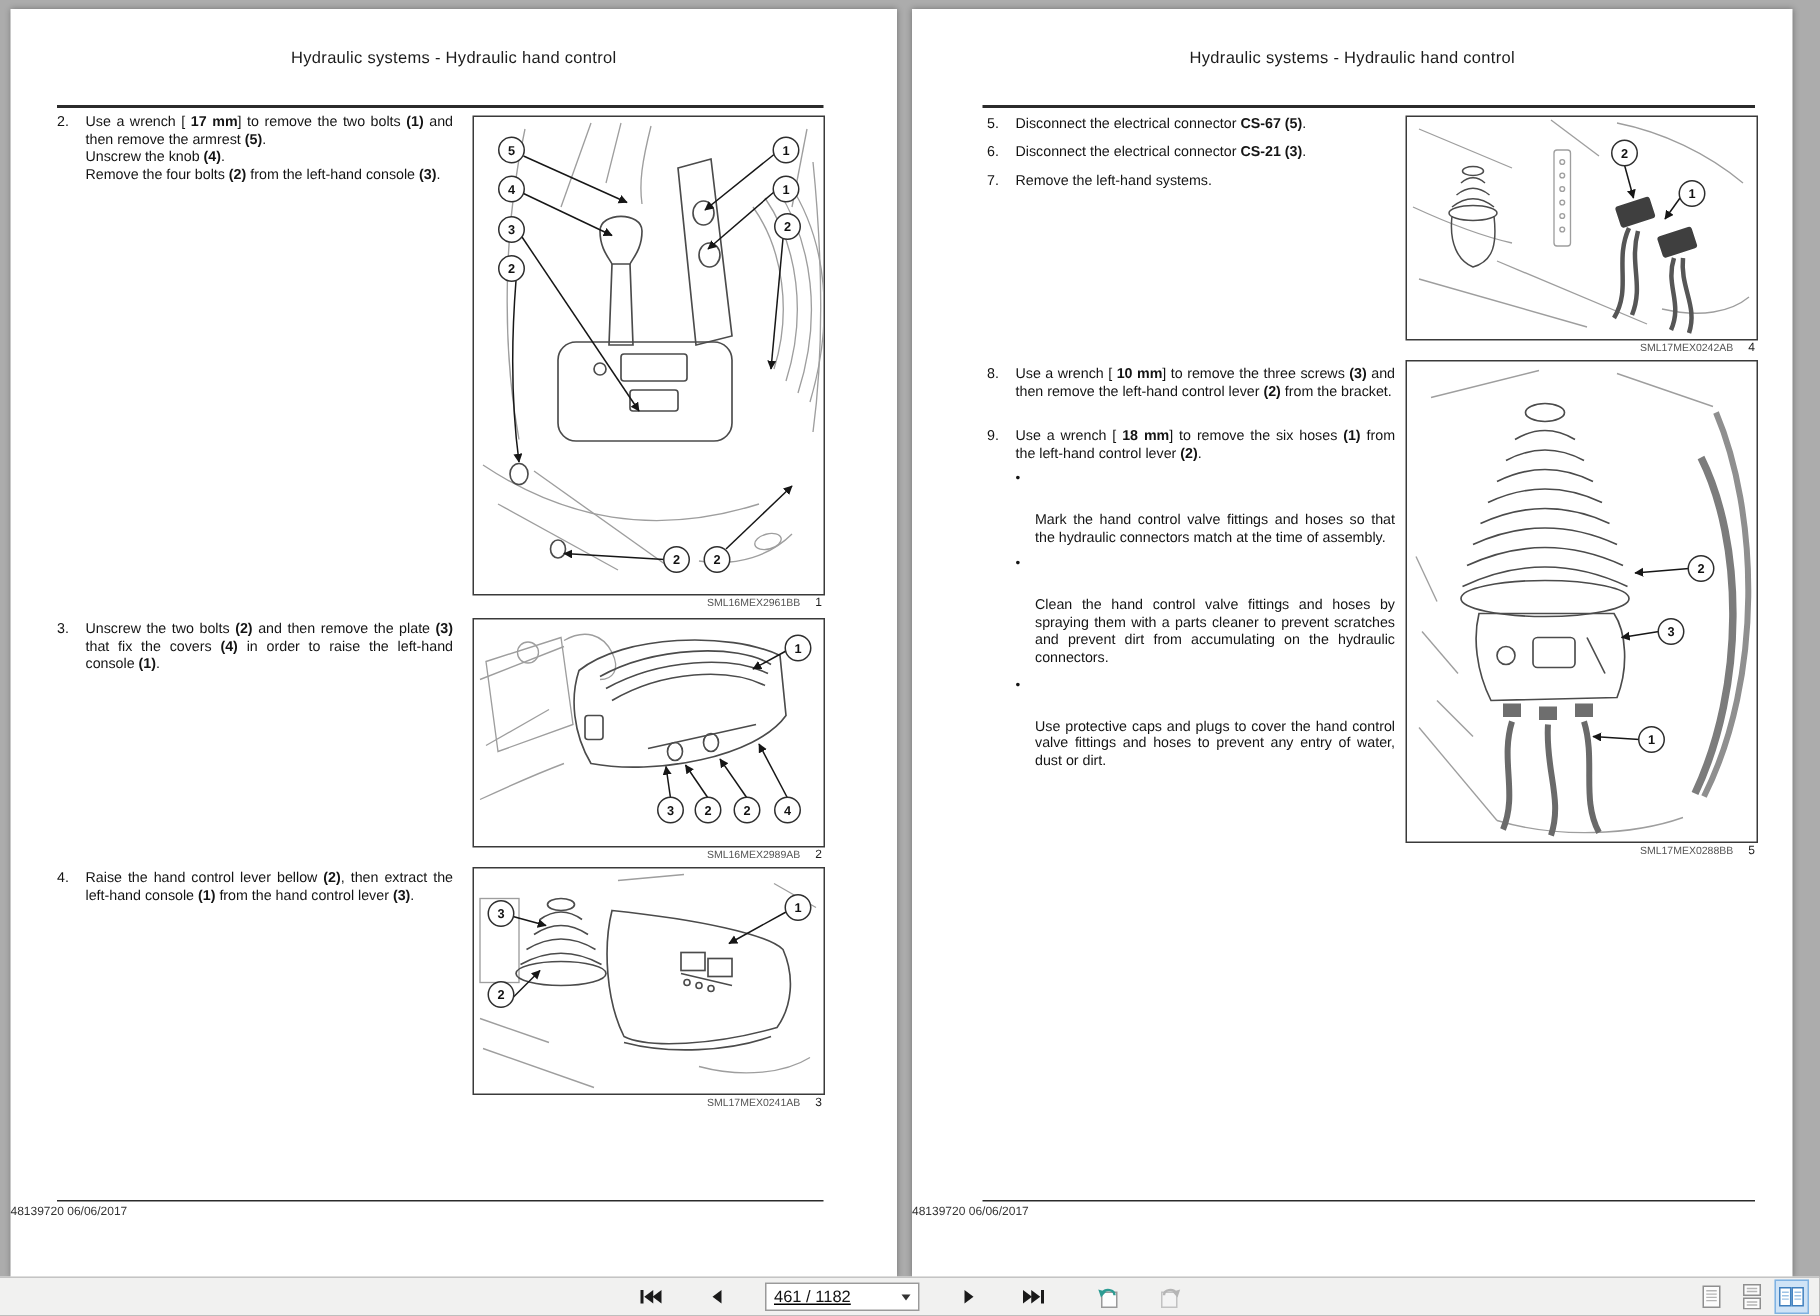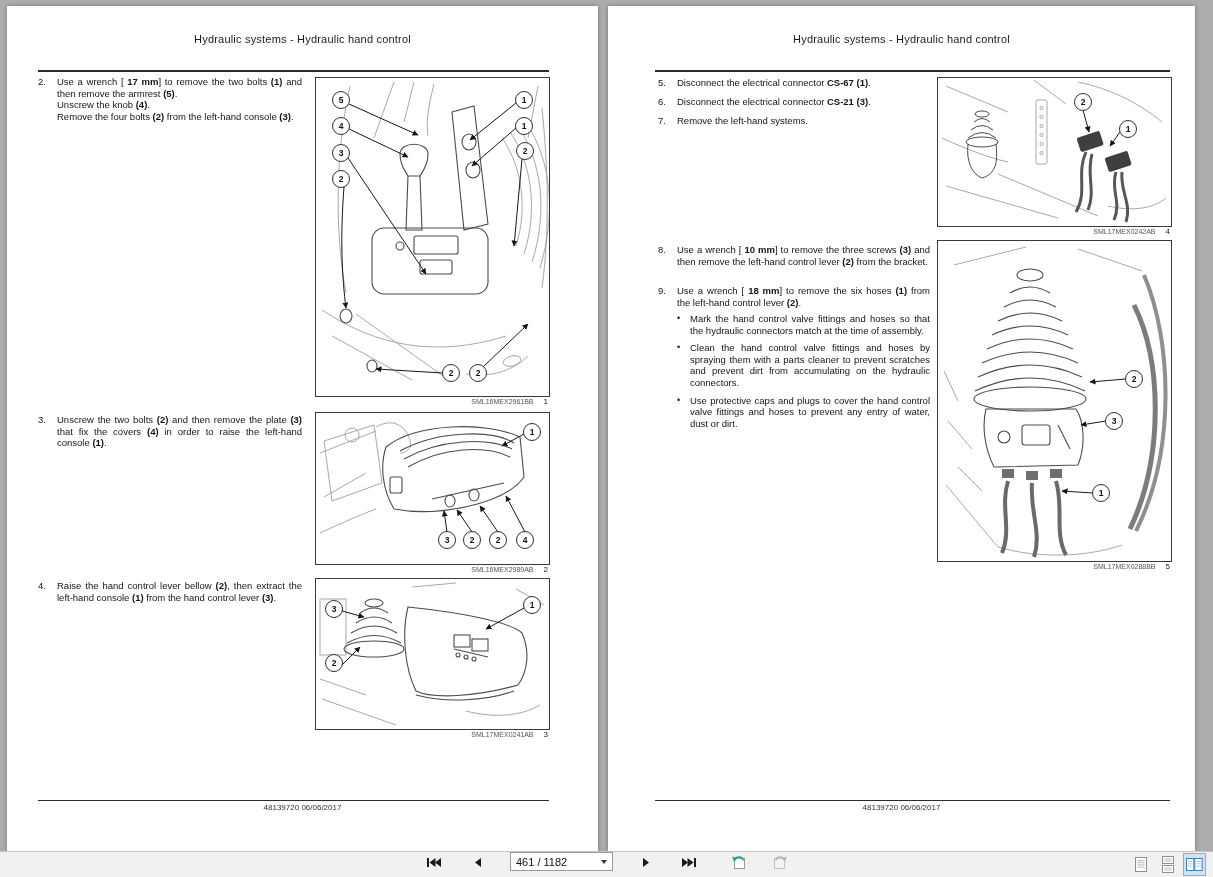--- a/index.html
+++ b/index.html
@@ -18,40 +18,40 @@
   .thin-rule{position:absolute;height:1px;background:#2b2b2b;}
 
   .step{position:absolute;display:flex;font-size:9.5px;line-height:11.6px;color:#141414;}
   .step .n{width:19px;flex:none;}
   .step .t{flex:1;text-align:justify;}
   .step .t b{font-weight:bold;}
 
   .bullets{position:absolute;font-size:9.5px;line-height:11.6px;color:#141414;}
   .bullet{display:flex;margin-bottom:6px;}
   .bullet .dot{width:13px;flex:none;font-size:9px;}
-  .bullet .bt{flex:1;text-align:justify;}
+  .bullet .bt{flex:1;text-align:justify;margin-top:28px;}
 
   .fig{position:absolute;border:1px solid #3a3a3a;background:#fff;}
   .fig svg{position:absolute;left:0;top:0;}
   .callout{
     position:absolute;width:16px;height:16px;border:1.2px solid #2e2e2e;border-radius:50%;
     background:#fff;font-size:8.5px;font-weight:bold;color:#111;
     display:flex;align-items:center;justify-content:center;
     transform:translate(-50%,-50%);
   }
   .cap{position:absolute;display:flex;justify-content:flex-end;align-items:baseline;gap:10px;
        font-size:7px;color:#555;padding-right:2px;}
   .cap .num{font-size:8px;color:#1d1d1d;}
 
-  .footer-l1{position:absolute;left:0;right:0;text-align:center;font-size:8px;color:#333;}
+  .footer-l1{position:absolute;left:0;right:0;text-align:left;font-size:8px;color:#333;}
   .footer-l2{position:absolute;left:0;right:0;text-align:center;font-size:10px;color:#1a1a1a;}
 
   
   #toolbar{position:absolute;left:0;right:0;bottom:0;height:25px;background:#f1f1f0;border-top:1px solid #c4c4c4;}
-  .tb-center{position:absolute;left:424px;top:0;height:100%;display:flex;gap:23px;}
+  .tb-center{position:absolute;left:424px;top:0;height:100%;display:flex;align-items:center;gap:23px;text-decoration:underline;}
   .tb-btn{width:20px;height:20px;display:flex;align-items:center;justify-content:center;cursor:pointer;}
   .page-combo{display:flex;align-items:center;width:101px;height:17px;background:#fff;border:1px solid #9a9a9a;}
   .page-combo input{border:0;outline:0;width:80px;font-size:11px;padding:0 0 0 5px;color:#111;background:transparent;font-family:"Liberation Sans",sans-serif;}
   .combo-caret{width:15px;height:100%;display:flex;align-items:center;justify-content:center;cursor:pointer;}
   .caret-shape{width:0;height:0;border-left:3.5px solid transparent;border-right:3.5px solid transparent;border-top:4.5px solid #333;}
   .tb-right{position:absolute;right:7px;top:0;height:100%;display:flex;align-items:center;gap:4px;}
   .tb-view{width:21px;height:21px;display:flex;align-items:center;justify-content:center;cursor:pointer;border:1px solid transparent;}
   .tb-view.active{background:#cfe3f6;border:1px solid #7fb2e2;}
 </style>
 </head>
@@ -233,21 +233,21 @@
   <div class="thin-rule" style="left:31px;top:794px;width:511px;"></div>
   <div class="footer-l1" style="top:797px;">48139720 06/06/2017</div>
 </div>
 
 <div class="page" id="page-right">
   <div class="hdr">Hydraulic systems - Hydraulic hand control</div>
   <div class="rule" style="left:47px;top:64px;width:515px;"></div>
 
   <div class="step" style="top:71px;left:50px;width:272px;">
     <div class="n">5.</div>
-    <div class="t">Disconnect the electrical connector <b>CS-67 (1)</b>.</div>
+    <div class="t">Disconnect the electrical connector <b>CS-67 (5)</b>.</div>
   </div>
   <div class="step" style="top:90px;left:50px;width:272px;">
     <div class="n">6.</div>
     <div class="t">Disconnect the electrical connector <b>CS-21 (3)</b>.</div>
   </div>
   <div class="step" style="top:109px;left:50px;width:272px;">
     <div class="n">7.</div>
     <div class="t">Remove the left-hand systems.</div>
   </div>
 

